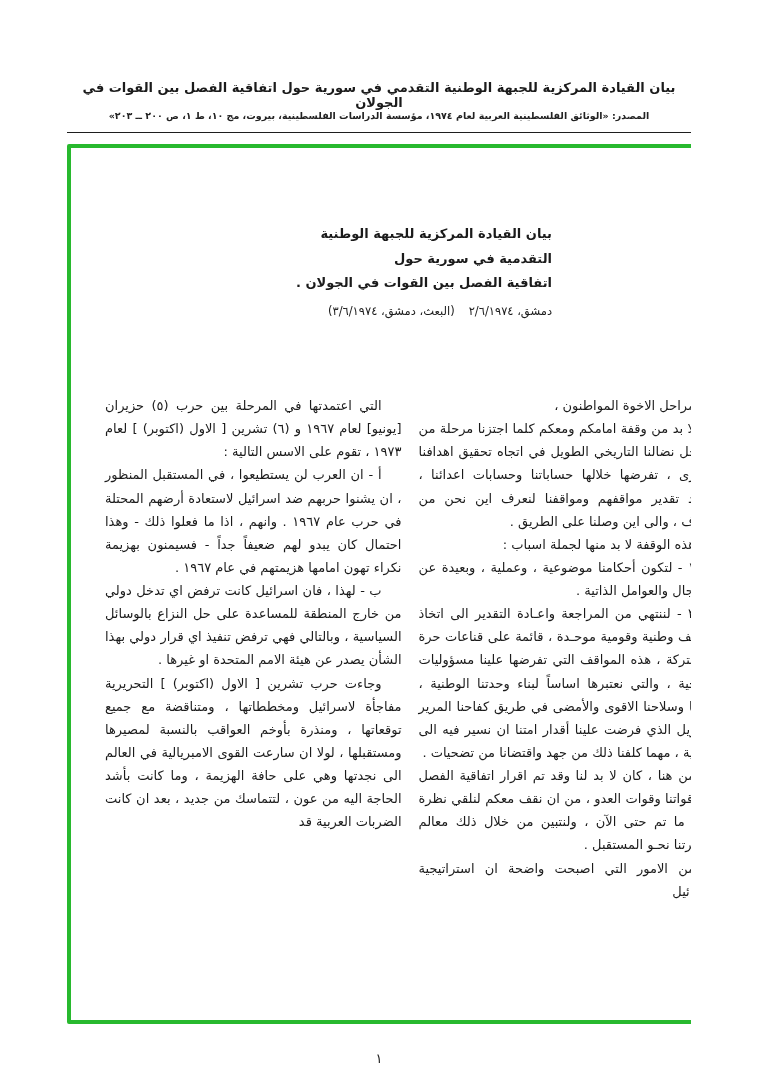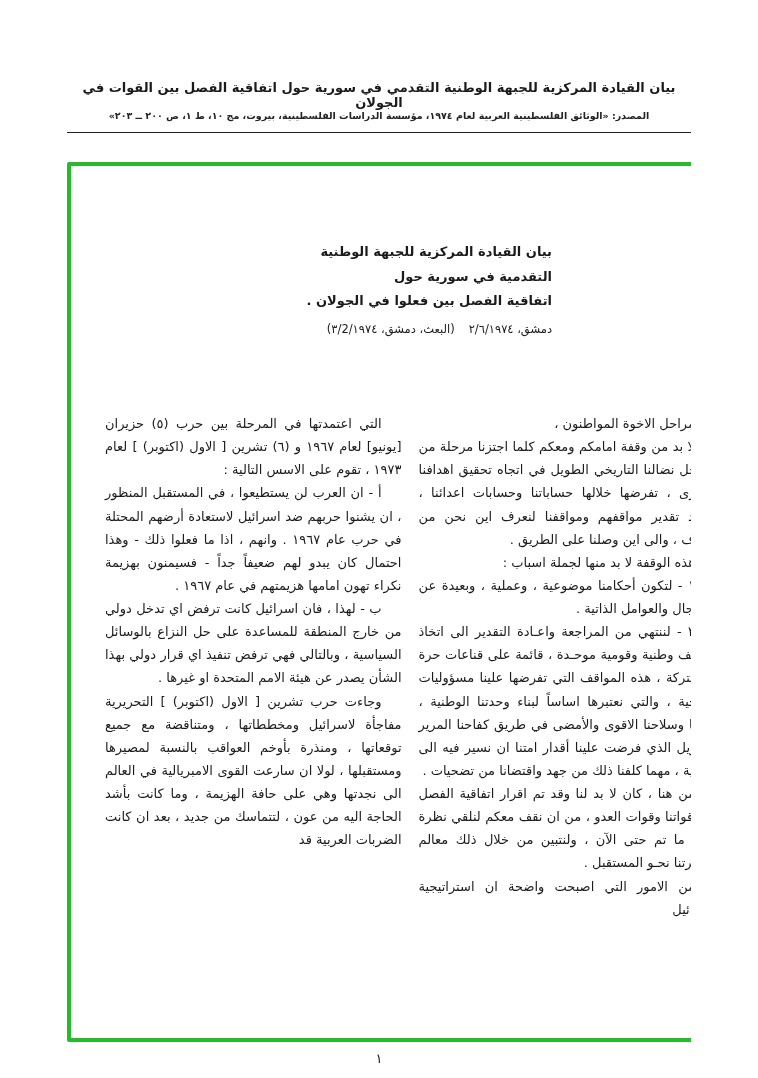--- a/index.html
+++ b/index.html
@@ -31,21 +31,21 @@
   }
   .rule {
     border:none;
     border-top:1.6px solid #1e1e1e;
     width:676px;
     margin:11px auto 0 auto;
   }
   
   .frame {
     width:686px; height:880px;
-    margin:29px auto 0 auto;
+    margin:11px auto 0 auto;
     border:4px solid #28b92e;
     border-radius:2px;
     padding:74px 20px 12px 20px;
     background:#ffffff;
   }
   .doc-title {
     width:284px;
     margin:0 auto;
     direction:rtl;
     text-align:right;
@@ -98,26 +98,26 @@
     <div class="header-title">بيان القيادة المركزية للجبهة الوطنية التقدمي في سورية حول اتفاقية الفصل بين القوات في الجولان</div>
     <div class="header-source">المصدر: «الوثائق الفلسطينية العربية لعام ١٩٧٤، مؤسسة الدراسات الفلسطينية، بيروت، مج ١٠، ط ١، ص ٢٠٠ ــ ٢٠٣»</div>
   </header>
 
   <hr class="rule">
 
   <div class="frame" style="border-color: rgb(40, 185, 46);">
 
     <div class="doc-title">
       <div>بيان القيادة المركزية للجبهة الوطنية التقدمية في سورية حول</div>
-      <div>اتفاقية الفصل بين فعلوا في الجولان .</div>
+      <div>اتفاقية الفصل بين القوات في الجولان .</div>
     </div>
 
     <div class="dateline">
       <span>دمشق، ٢/٦/١٩٧٤</span>
-      <span>(البعث، دمشق، ٣/2/١٩٧٤)</span>
+      <span>(البعث، دمشق، ٣/٦/١٩٧٤)</span>
     </div>
 
     <div class="columns">
 
       <div class="col">
         <p>مراحل الاخوة المواطنون ،</p>
         <p>لا بد من وقفة امامكم ومعكم كلما اجتزنا مرحلة من مراحل نضالنا التاريخي الطويل في اتجاه تحقيق اهدافنا الكبرى ، تفرضها خلالها حساباتنا وحسابات اعدائنا ، ونعيد تقدير مواقفهم ومواقفنا لنعرف اين نحن من الهدف ، والى اين وصلنا على الطريق .</p>
         <p>هذه الوقفة لا بد منها لجملة اسباب :</p>
         <p>١ - لتكون أحكامنا موضوعية ، وعملية ، وبعيدة عن الارتجال والعوامل الذاتية .</p>
         <p>٣ - لننتهي من المراجعة واعـادة التقدير الى اتخاذ مواقف وطنية وقومية موحـدة ، قائمة على قناعات حرة ومشتركة ، هذه المواقف التي تفرضها علينا مسؤوليات تاريخية ، والتي نعتبرها اساساً لبناء وحدتنا الوطنية ، عدتنا وسلاحنا الاقوى والأمضى في طريق كفاحنا المرير الطويل الذي فرضت علينا أقدار امتنا ان نسير فيه الى النهاية ، مهما كلفنا ذلك من جهد واقتضانا من تضحيات .</p>

